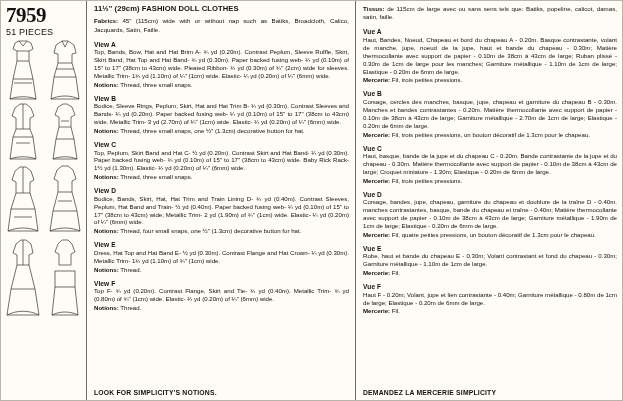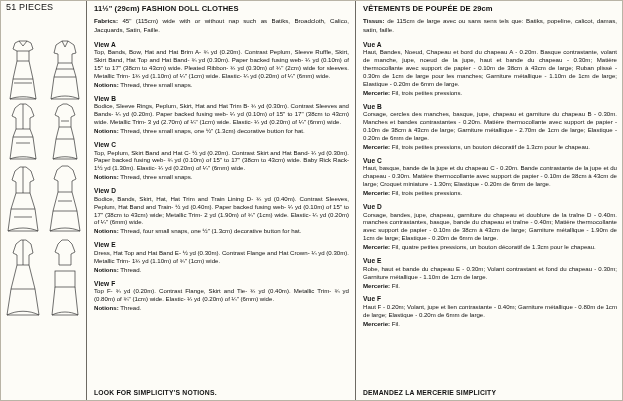--- a/index.html
+++ b/index.html
@@ -111,20 +111,21 @@
     margin:1px 0 0 0;
   }
   .mercerie b{font-weight:bold;}
 </style>
 </head>
 <body>
 
 <div class="sheet">
 
   <div class="illus-col">
+    <div class="pattern-no">7959</div>
     <div class="pieces">51 PIECES</div>
 
     <div class="illus-area">
 
       <div class="fig" style="top:2px;left:4px;">
         <svg width="36" height="62" viewBox="0 0 36 62">
           <g fill="none" stroke="#333" stroke-width="0.7">
             <path d="M10 4 L14 2 L22 2 L26 4 L28 10 L24 12 L24 22 L12 22 L12 12 L8 10 Z"></path>
             <path d="M12 22 L8 40 L28 40 L24 22"></path>
             <path d="M8 40 L5 60 L31 60 L28 40"></path>
@@ -283,21 +284,20 @@
       <div class="notions">
         <b>Notions:</b>
         <span>Thread.</span>
       </div>
     </div>
 
     <div class="footer-note">LOOK FOR SIMPLICITY'S NOTIONS.</div>
   </div>
 
   <div class="col col-fr">
-    <div class="col-title">VÊTEMENTS DE POUPÉE DE 29cm</div>
     <div class="fabrics">
       <b>Tissus:</b>
       <span>de 115cm de large avec ou sans sens tels que: Batiks, popeline, calicot, damas, satin, faille.</span>
     </div>
 
     <div class="view">
       <div class="view-head">Vue A</div>
       <div class="view-body">Haut, Bandes, Noeud, Chapeau et bord du chapeau A - 0.20m. Basque contrastante, volant de manche, jupe, noeud de la jupe, haut et bande du chapeau - 0.30m; Matière thermocollante avec support de papier - 0.10m de 38cm à 43cm de large; Ruban plissé - 0.30m de 1cm de large pour les manches; Garniture métallique - 1.10m de 1cm de large; Elastique - 0.20m de 6mm de large.</div>
       <div class="mercerie">
         <b>Mercerie:</b>

